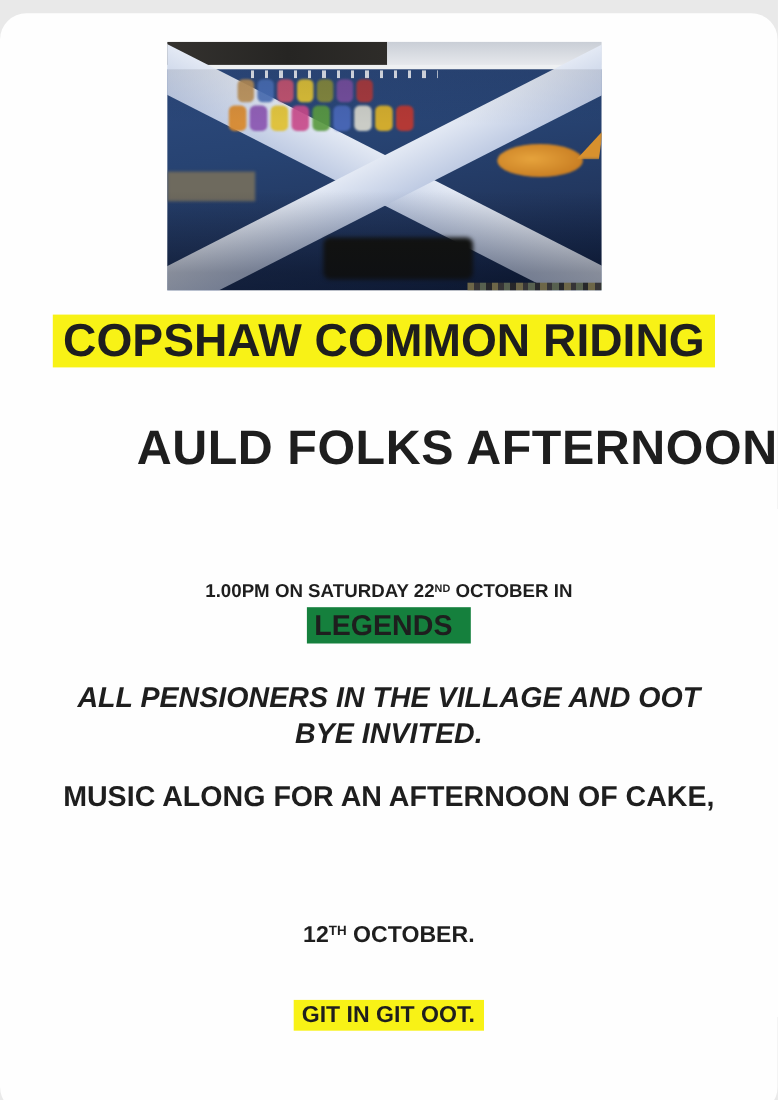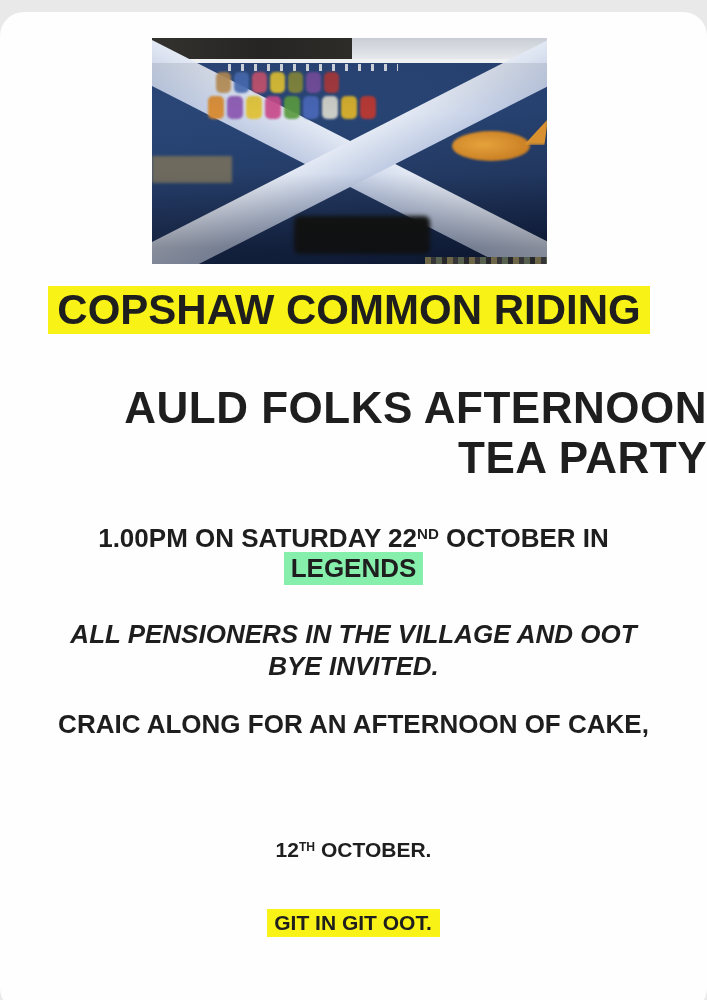--- a/index.html
+++ b/index.html
@@ -42,24 +42,24 @@
     background:repeating-linear-gradient(90deg,#b2a468 0 6px,#55504a 6px 11px,#8d9a74 11px 17px,#3c3a36 17px 22px);
     filter:blur(0.5px); }
 
   
   .headline-band { position:absolute; left:48px; top:274px; width:602px; height:48px;
     background:#f8f216; display:flex; align-items:center; justify-content:center; }
   .headline-band span { font-size:42px; letter-spacing:0px; }
 
   .center-block { position:absolute; left:0; width:707px; text-align:center; }
   .title { top:371px; font-size:44px; line-height:50px; letter-spacing:0.5px;text-align:right; }
-  .when  { top:511px; font-size:26px; line-height:30px; }
+  .when  { top:511px; font-size:17px; line-height:30px; }
   .sup   { font-size:0.58em; position:relative; top:-0.52em; }
   .venue-line { top:541px; font-size:26px; line-height:30px; }
-  .venue-hl { background:#86efac; padding:1px 7px 2px 7px; }
+  .venue-hl { background:#15803d; padding:1px 17px 2px 7px; }
   .invite  { top:606px; font-size:26px; line-height:32px;font-style:italic; }
   .details { top:696px; font-size:26px; line-height:32px; }
   .rsvp    { top:824px; font-size:21px; line-height:27px; }
   .footer-line { top:897px; font-size:21px; line-height:27px; }
   .footer-hl { background:#f8f216; padding:2px 8px 3px 7px; }
 </style>
 </head>
 <body>
 
 <div class="page">
@@ -81,36 +81,35 @@
       <div class="flag-shade"></div>
     </div>
   </div>
 
   <div class="headline-band">
     <span>COPSHAW COMMON RIDING</span>
   </div>
 
   <div class="center-block title">
     <div>AULD FOLKS AFTERNOON</div>
-    <div>TEA PARTY</div>
   </div>
 
   <div class="center-block when"><span>1.00PM ON SATURDAY 22</span><span class="sup">ND</span><span> OCTOBER IN</span></div>
 
   <div class="center-block venue-line">
     <span class="venue-hl">LEGENDS</span>
   </div>
 
   <div class="center-block invite">
     <div>ALL PENSIONERS IN THE VILLAGE AND OOT</div>
     <div>BYE INVITED.</div>
   </div>
 
   <div class="center-block details">
-    <div>CRAIC ALONG FOR AN AFTERNOON OF CAKE,</div>
+    <div>MUSIC ALONG FOR AN AFTERNOON OF CAKE,</div>
   </div>
 
   <div class="center-block rsvp">
     <div><span>12</span><span class="sup">TH</span><span> OCTOBER.</span></div>
   </div>
 
   <div class="center-block footer-line">
     <span class="footer-hl">GIT IN GIT OOT.</span>
   </div>
 

